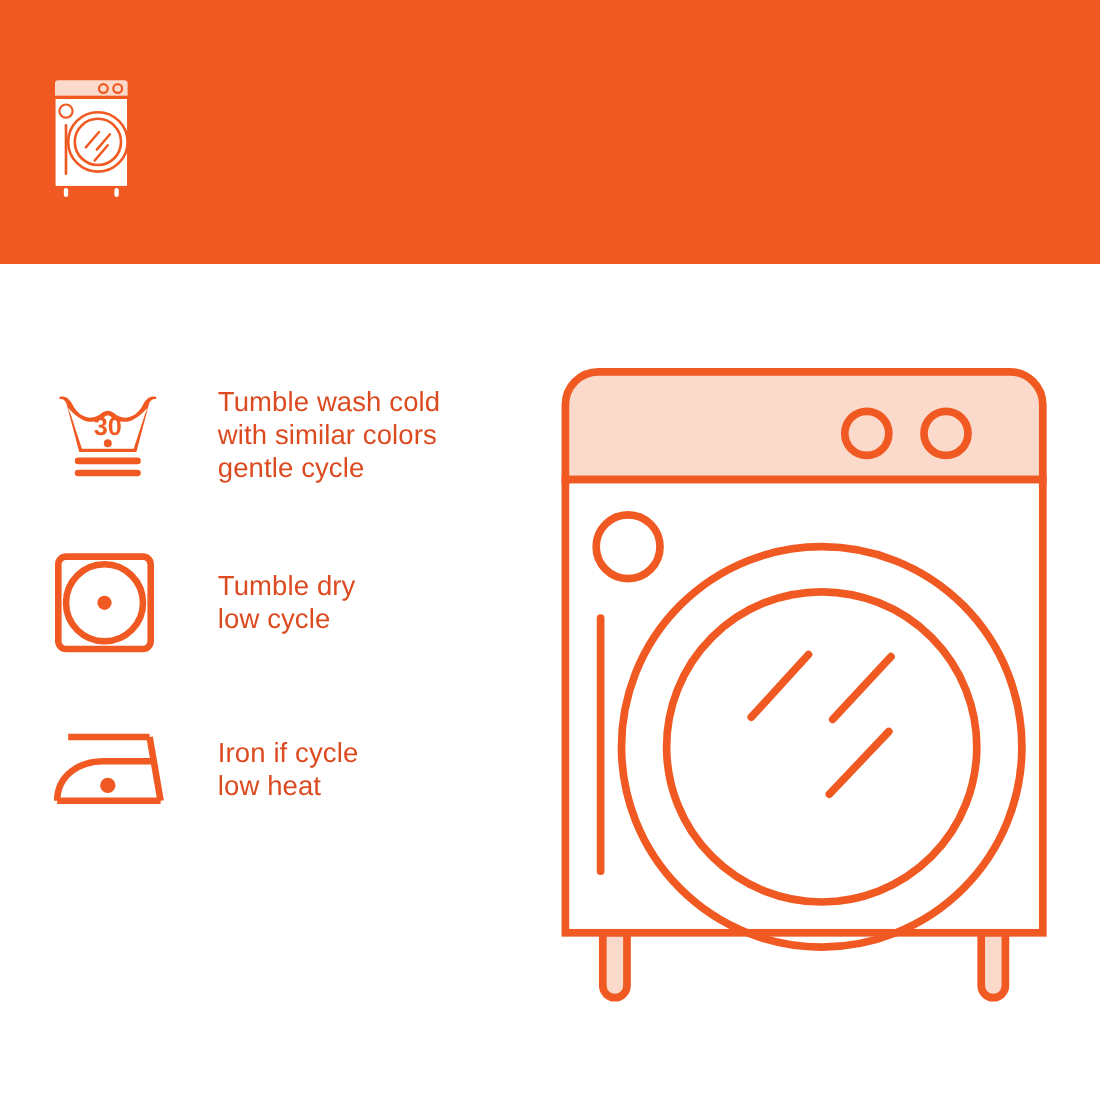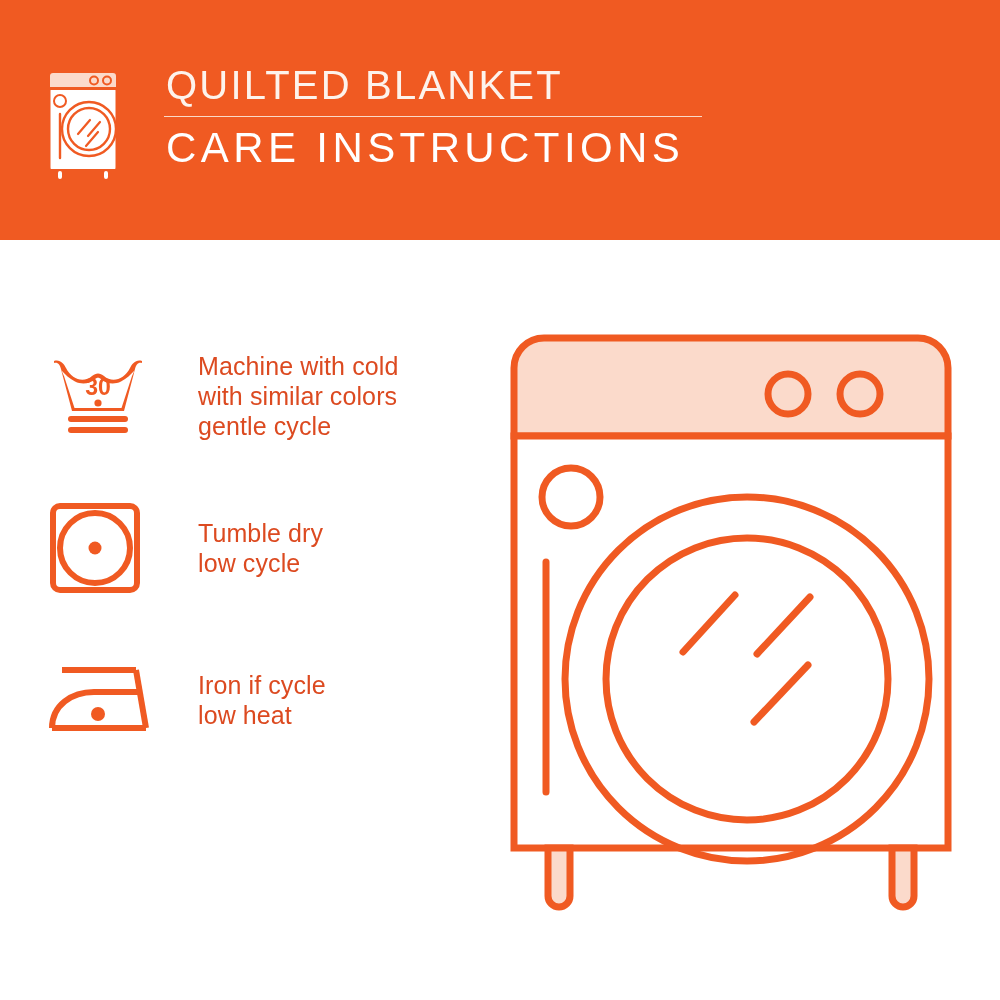--- a/index.html
+++ b/index.html
@@ -135,25 +135,20 @@
         <circle cx="45" cy="63" r="27" fill="none" stroke="#F05A22" stroke-width="2.4"></circle>
         <circle cx="45" cy="63" r="21" fill="none" stroke="#F05A22" stroke-width="2.4"></circle>
         <line x1="34" y1="68" x2="46" y2="54" stroke="#F05A22" stroke-width="2.2" stroke-linecap="round"></line>
         <line x1="44" y1="70" x2="56" y2="56" stroke="#F05A22" stroke-width="2.2" stroke-linecap="round"></line>
         <line x1="42" y1="80" x2="54" y2="66" stroke="#F05A22" stroke-width="2.2" stroke-linecap="round"></line>
 
         <rect x="13" y="104" width="6" height="10" rx="3" fill="#FFFFFF" stroke="#F05A22" stroke-width="2"></rect>
         <rect x="59" y="104" width="6" height="10" rx="3" fill="#FFFFFF" stroke="#F05A22" stroke-width="2"></rect>
       </svg>
 
-      <div class="header-titles">
-        <div class="title-line1">QUILTED BLANKET</div>
-        <div class="title-rule"></div>
-        <div class="title-line2">CARE INSTRUCTIONS</div>
-      </div>
 
     </div>
   </div>
 
   <div class="care-list">
 
     <div class="care-row">
       <div class="care-symbol">
         <svg width="100" height="86" viewBox="0 0 100 86">
 
@@ -168,21 +163,21 @@
                    C42 30.5 34 32 27 28.5 C21 25.5 17.5 21.5 13.5 17.5 Z" fill="#FFFFFF"></path>
 
           <text x="50" y="42" text-anchor="middle" font-family="'Liberation Sans', sans-serif" font-size="23" font-weight="bold" fill="#F05A22">30</text>
 
           <circle cx="50" cy="50" r="3.6" fill="#F05A22"></circle>
 
           <rect x="20" y="63" width="60" height="6" rx="3" fill="#F05A22"></rect>
           <rect x="20" y="74" width="60" height="6" rx="3" fill="#F05A22"></rect>
         </svg>
       </div>
-      <div class="care-text">Machine with cold
+      <div class="care-text">Tumble wash cold
 with similar colors
 gentle cycle</div>
     </div>
 
 
     <div class="care-row">
       <div class="care-symbol">
         <svg width="94" height="94" viewBox="0 0 94 94">
           <rect x="5" y="5" width="84" height="84" rx="7" fill="none" stroke="#F05A22" stroke-width="6"></rect>
           <circle cx="47" cy="47" r="35" fill="none" stroke="#F05A22" stroke-width="6"></circle>

